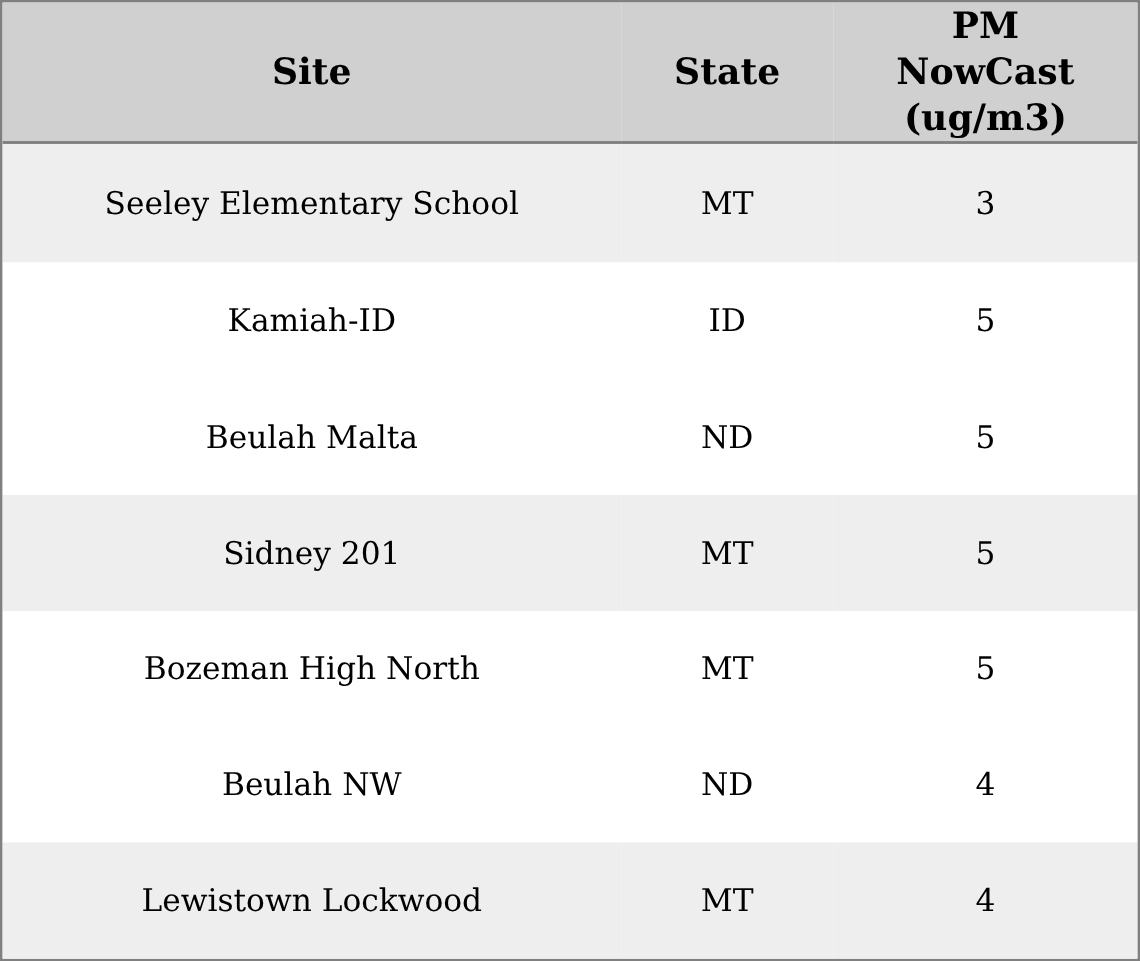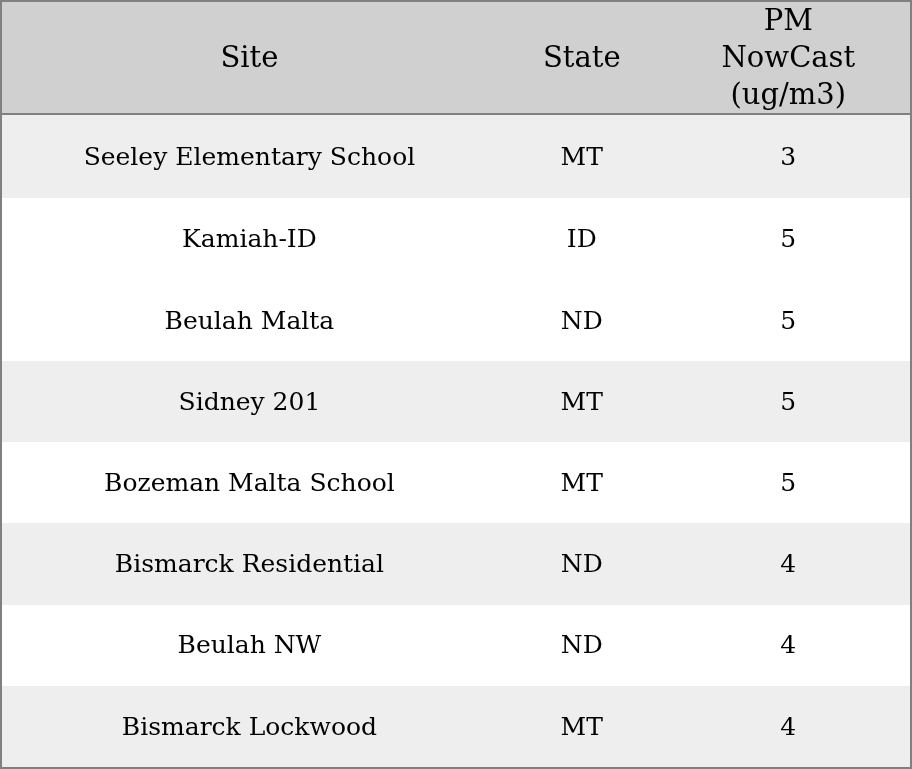--- a/index.html
+++ b/index.html
@@ -26,21 +26,21 @@
     color: var(--text);
   }
   col.c-site  { width: 54.5%; }
   col.c-state { width: 18.7%; }
   col.c-pm    { width: 26.8%; }
   thead th {
     height: 98px;
     background: var(--header-bg);
     border-bottom: 2px solid var(--border);
     font-size: 29px;
-    font-weight: normal;
+    font-weight: bold;
     text-align: center;
     vertical-align: middle;
     line-height: 1.28;
   }
   thead th .hdr-label { display: inline-block; }
   thead th .hdr-label.wrap-narrow { max-width: 172px; }
   tbody td {
     font-size: 25px;
     font-weight: normal;
     text-align: center;
@@ -88,34 +88,29 @@
           <td>Beulah Malta</td>
           <td>ND</td>
           <td>5</td>
         </tr>
         <tr class="odd">
           <td>Sidney 201</td>
           <td>MT</td>
           <td>5</td>
         </tr>
         <tr class="even">
-          <td>Bozeman Malta School</td>
+          <td>Bozeman High North</td>
           <td>MT</td>
           <td>5</td>
-        </tr>
-        <tr class="odd">
-          <td>Bismarck Residential</td>
-          <td>ND</td>
-          <td>4</td>
         </tr>
         <tr class="even">
           <td>Beulah NW</td>
           <td>ND</td>
           <td>4</td>
         </tr>
         <tr class="odd">
-          <td>Bismarck Lockwood</td>
+          <td>Lewistown Lockwood</td>
           <td>MT</td>
           <td>4</td>
         </tr>
       </tbody>
   </table>
 </div>
 
 </body></html>

